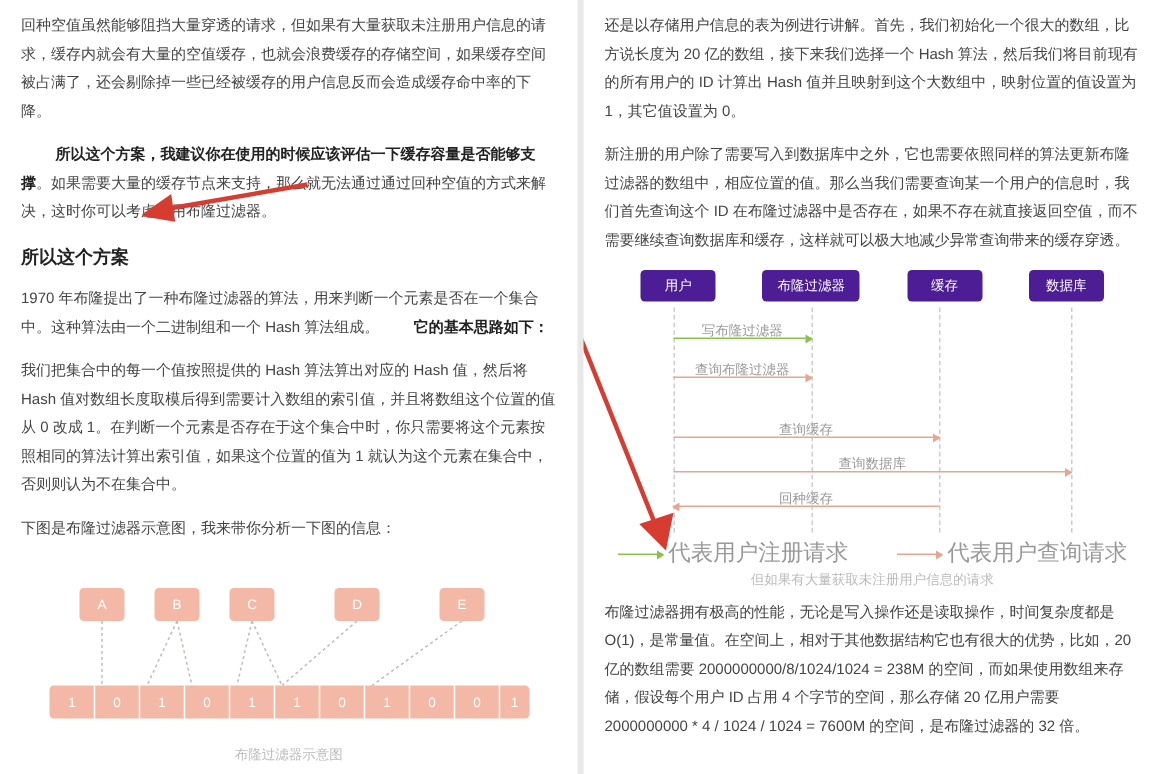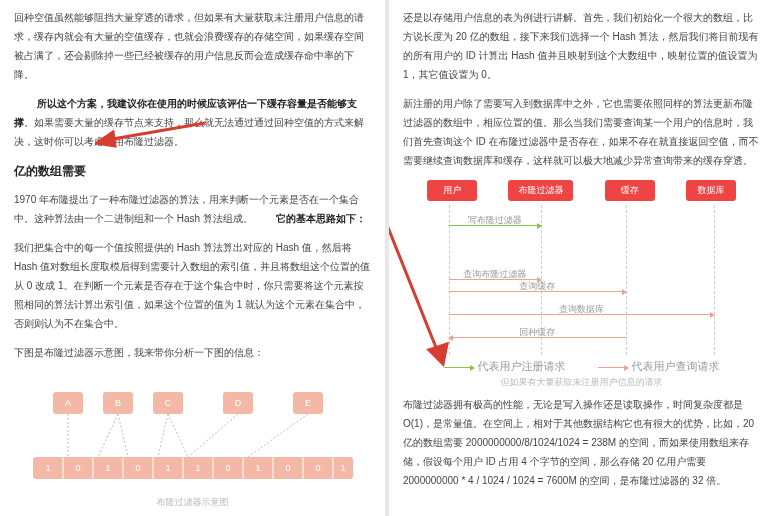--- a/index.html
+++ b/index.html
@@ -47,21 +47,21 @@
     color: #bbb;
     font-size: 9px;
     margin-top: 2px;
   }
   .seq-diagram {
     margin: 10px auto 6px;
     width: 340px;
   }
   .seq-header { display: flex; justify-content: space-around; margin-bottom: 4px; }
   .seq-box {
-    background: #ef4444;
+    background: #4c1d95;
     color: #fff;
     font-size: 9px;
     padding: 4px 10px;
     border-radius: 3px;
     min-width: 50px;
     text-align: center;
   }
   .seq-lanes { position: relative; height: 150px; }
   .seq-vline {
     position: absolute;
@@ -100,21 +100,21 @@
   .seq-arrow-line.green::after { border-left-color: #8bc34a; }
   .seq-label {
     position: absolute;
     top: -12px;
     left: 50%;
     transform: translateX(-50%);
     white-space: nowrap;
     font-size: 9px;
     color: #999;
   }
-  .legend { display: flex; gap: 32px; justify-content: center; font-size: 11px; color: #999; margin-top: 4px; }
+  .legend { display: flex; gap: 32px; justify-content: center; font-size: 15px; color: #999; margin-top: 4px; }
   .legend-line { display: inline-block; width: 30px; border-top: 1.5px solid; vertical-align: middle; margin-right: 4px; position: relative; }
   .legend-line::after {
     content: "";
     position: absolute;
     right: -1px; top: -3px;
     border-left: 5px solid;
     border-top: 3px solid transparent;
     border-bottom: 3px solid transparent;
     border-left-color: inherit;
   }
@@ -123,21 +123,21 @@
   .red-arrow { stroke:#d63c2f; stroke-width:3; fill:#d63c2f; }
 </style>
 </head>
 <body>
 
 <div class="col left">
   <p>回种空值虽然能够阻挡大量穿透的请求，但如果有大量获取未注册用户信息的请求，缓存内就会有大量的空值缓存，也就会浪费缓存的存储空间，如果缓存空间被占满了，还会剔除掉一些已经被缓存的用户信息反而会造成缓存命中率的下降。</p>
   <p>
     <span class="bold">所以这个方案，我建议你在使用的时候应该评估一下缓存容量是否能够支撑</span><span>。如果需要大量的缓存节点来支持，那么就无法通过通过回种空值的方式来解决，这时你可以考虑使用布隆过滤器。</span>
   </p>
-  <h3>亿的数组需要</h3>
+  <h3>所以这个方案</h3>
   <p>
     <span>1970 年布隆提出了一种布隆过滤器的算法，用来判断一个元素是否在一个集合中。这种算法由一个二进制组和一个 Hash 算法组成。</span><span class="bold">它的基本思路如下：</span>
   </p>
   <p>我们把集合中的每一个值按照提供的 Hash 算法算出对应的 Hash 值，然后将 Hash 值对数组长度取模后得到需要计入数组的索引值，并且将数组这个位置的值从 0 改成 1。在判断一个元素是否存在于这个集合中时，你只需要将这个元素按照相同的算法计算出索引值，如果这个位置的值为 1 就认为这个元素在集合中，否则则认为不在集合中。</p>
   <p>下图是布隆过滤器示意图，我来带你分析一下图的信息：</p>
 
   <div class="diagram-bloom">
     <svg viewBox="0 0 340 110">
 
       <g fill="#f4b8a6" stroke="none">
@@ -218,21 +218,21 @@
       <div class="seq-vline" style="left:11%"></div>
       <div class="seq-vline" style="left:38%"></div>
       <div class="seq-vline" style="left:63%"></div>
       <div class="seq-vline" style="left:89%"></div>
 
       <div class="seq-row" style="top:12px; left:11%; width:27%;">
         <div class="seq-arrow-line green">
             <span class="seq-label">写布隆过滤器</span>
           </div>
       </div>
-      <div class="seq-row" style="top:66px; left:11%; width:27%;">
+      <div class="seq-row" style="top:38px; left:11%; width:27%;">
         <div class="seq-arrow-line">
             <span class="seq-label">查询布隆过滤器</span>
           </div>
       </div>
       <div class="seq-row" style="top:78px; left:11%; width:52%;">
         <div class="seq-arrow-line">
             <span class="seq-label">查询缓存</span>
           </div>
       </div>
       <div class="seq-row" style="top:101px; left:11%; width:78%;">

